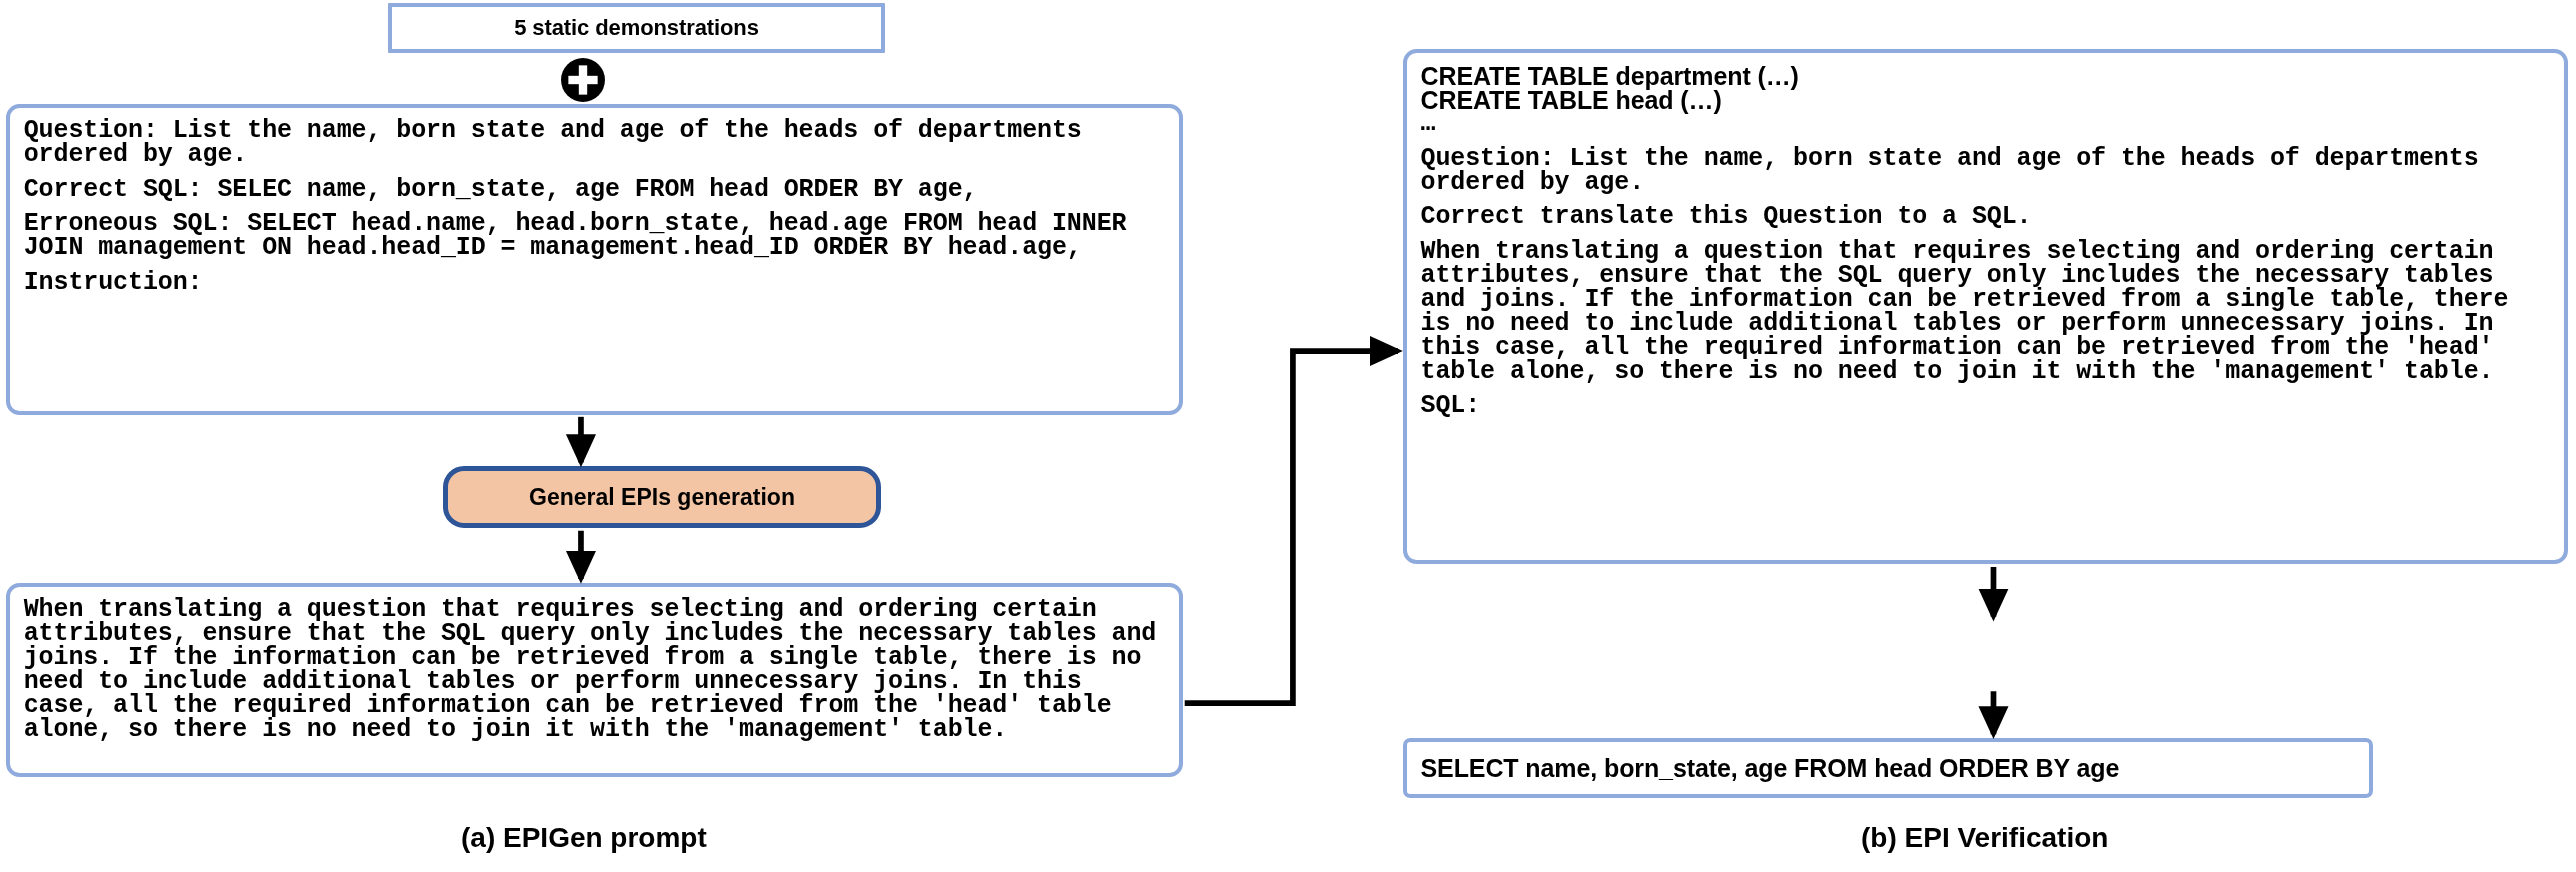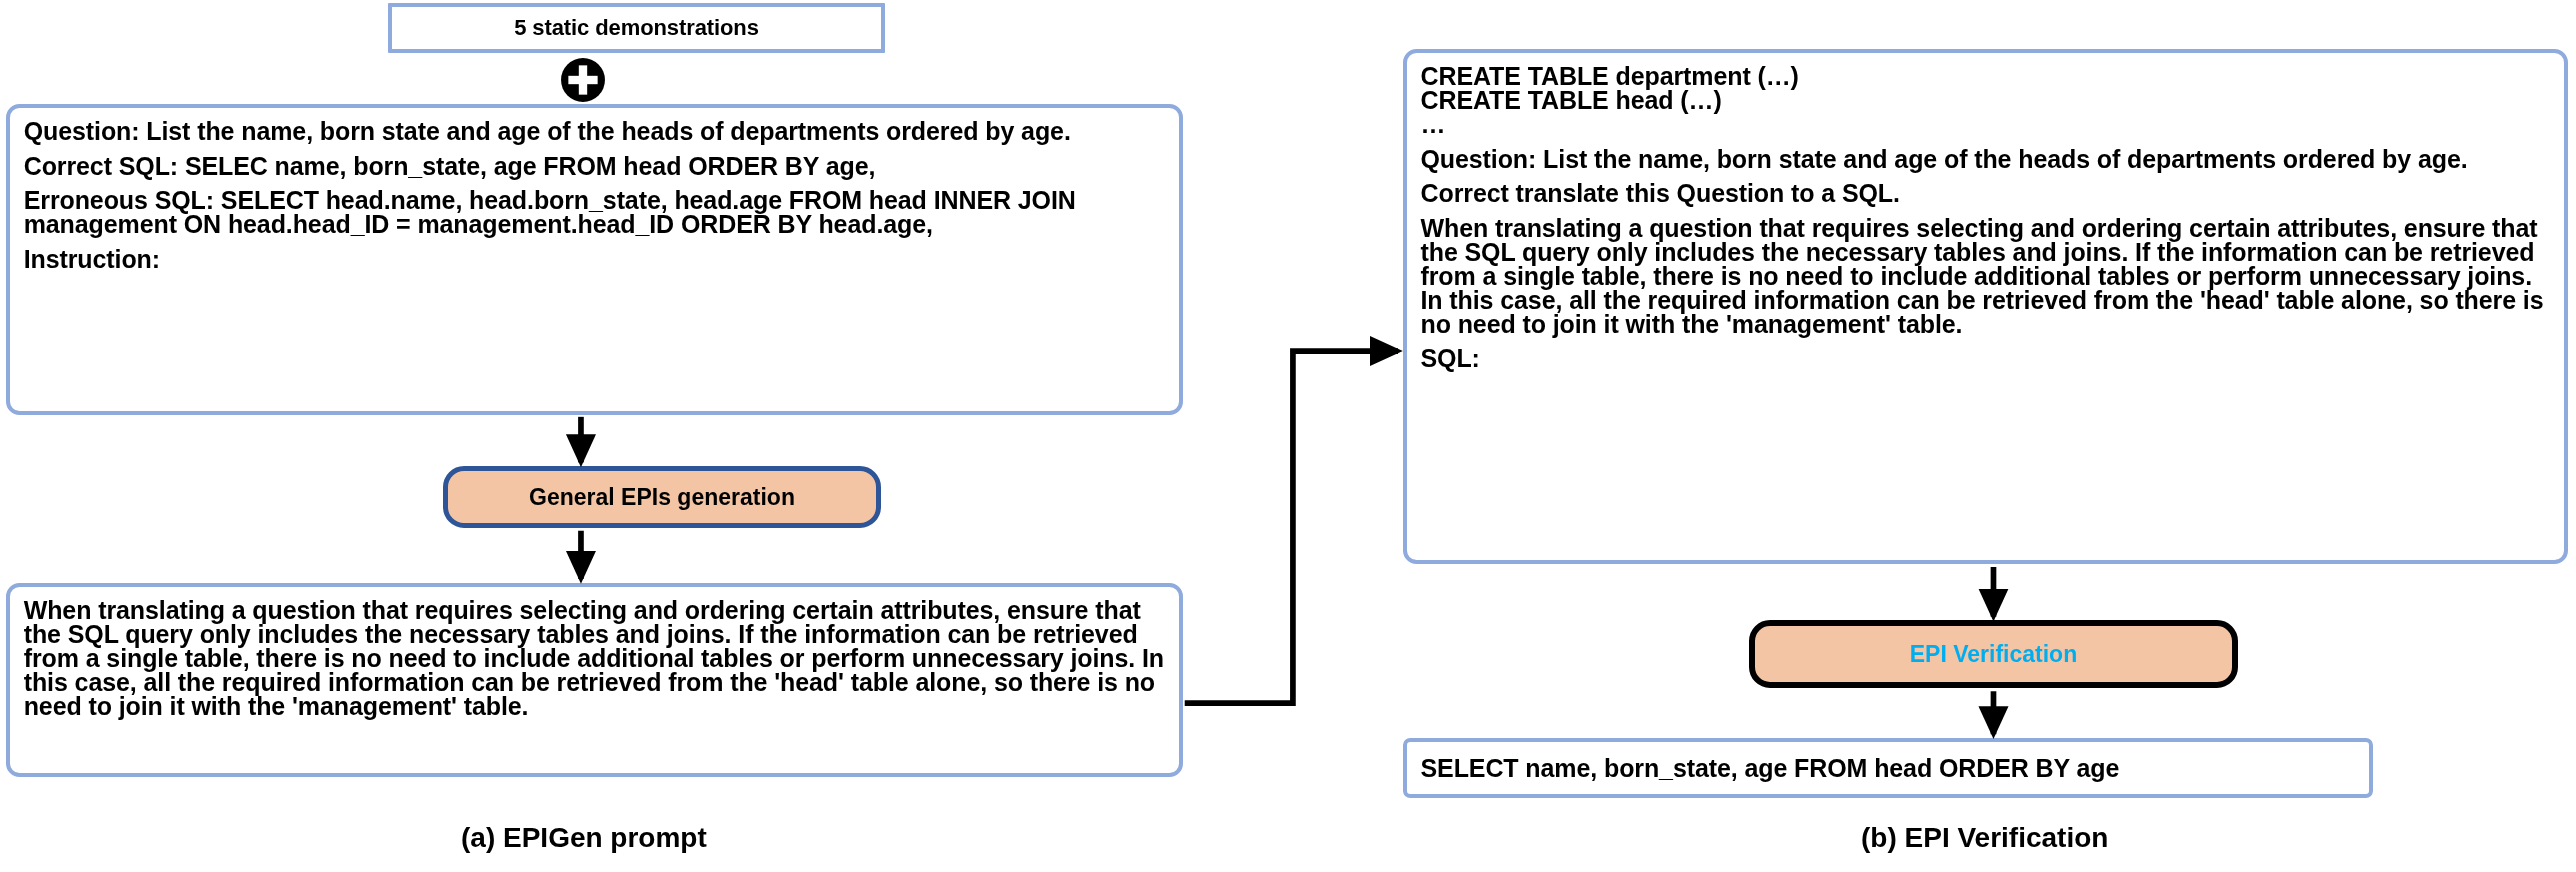--- a/index.html
+++ b/index.html
@@ -28,21 +28,21 @@
   .ln{
     color:#000000;
     font-weight:bold;
     font-size:25px;
     line-height:24px;
     font-stretch:condensed;
     letter-spacing:-0.1px;
     white-space:pre-wrap;
     margin:0;
   }
-  .para{margin:0 0 10.4px 0;}
+  .para{margin:0 0 10.4px 0;font-family:Liberation Mono, monospace;}
   .para:last-child{margin-bottom:0;}
 
   
   #demo-box{
     left:352px;top:2.6px;width:497px;height:50px;
     border-radius:1px;border-width:4.7px;margin-left:36px;
   }
   #demo-box .inner{
     align-items:center;justify-content:center;padding:0;
   }
@@ -161,23 +161,20 @@
       <p class="ln">CREATE TABLE department (…)</p>
       <p class="ln">CREATE TABLE head (…)</p>
       <p class="ln para">…</p>
       <p class="ln para">Question: List the name, born state and age of the heads of departments ordered by age.</p>
       <p class="ln para">Correct translate this Question to a SQL.</p>
       <p class="ln para">When translating a question that requires selecting and ordering certain attributes, ensure that the SQL query only includes the necessary tables and joins. If the information can be retrieved from a single table, there is no need to include additional tables or perform unnecessary joins. In this case, all the required information can be retrieved from the 'head' table alone, so there is no need to join it with the 'management' table.</p>
       <p class="ln para">SQL:</p>
     </div>
   </div>
 
-  <div class="orange" id="epi-verify-node">
-    <span class="nodelabel">EPI Verification</span>
-  </div>
 
   <div class="bluebox" id="right-result-box">
     <div class="inner">
       <p class="ln">SELECT name, born_state, age FROM head ORDER BY age</p>
     </div>
   </div>
 
   <div class="caption" id="caption-b">(b) EPI Verification</div>
 
   <svg id="arrow-layer" viewBox="0 0 4975 1686" width="2576" height="873">

